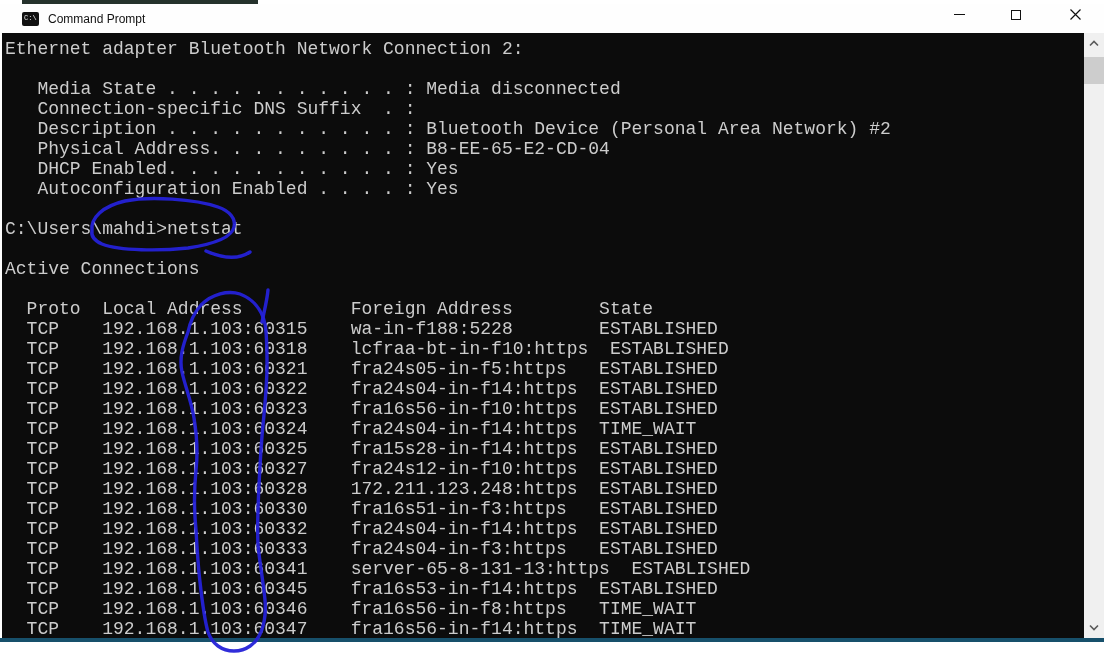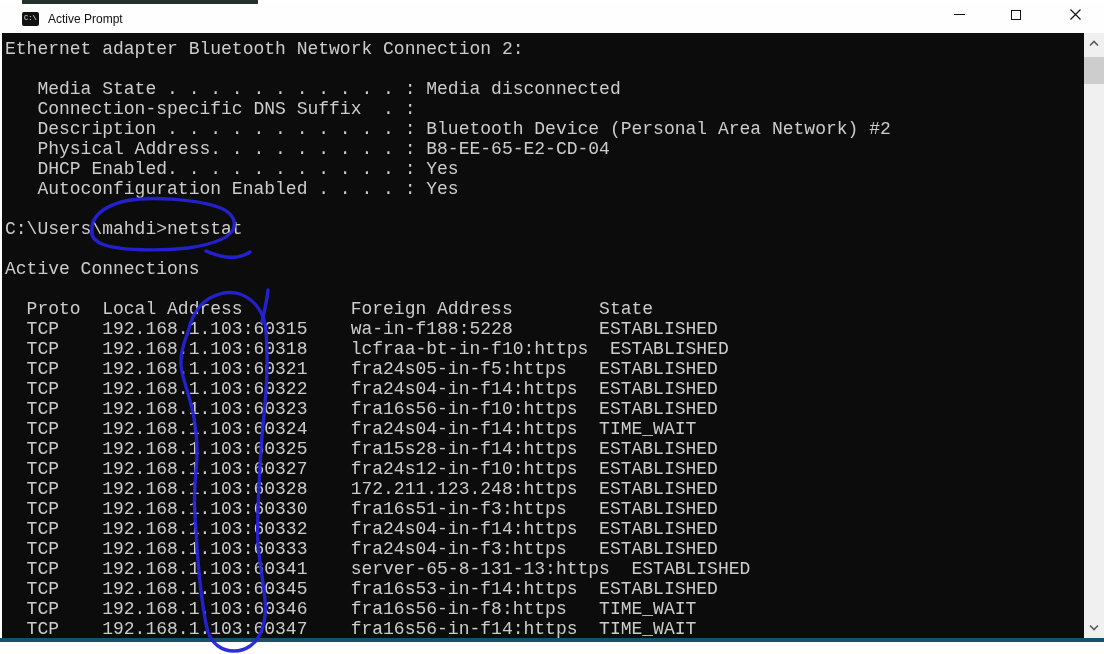--- a/index.html
+++ b/index.html
@@ -58,21 +58,21 @@
 </style>
 </head>
 <body>
 
 <div class="top-strip">
   <div class="top-strip-dark"></div>
 </div>
 
 <div class="titlebar">
   <div class="cmd-icon">C:\</div>
-  <div class="window-title">Active Prompt</div>
+  <div class="window-title">Command Prompt</div>
 </div>
 
 <div class="win-btn btn-min">
   <span class="min-glyph"></span>
 </div>
 <div class="win-btn btn-max">
   <span class="max-glyph"></span>
 </div>
 <div class="win-btn btn-close">
   <svg width="13" height="13">

